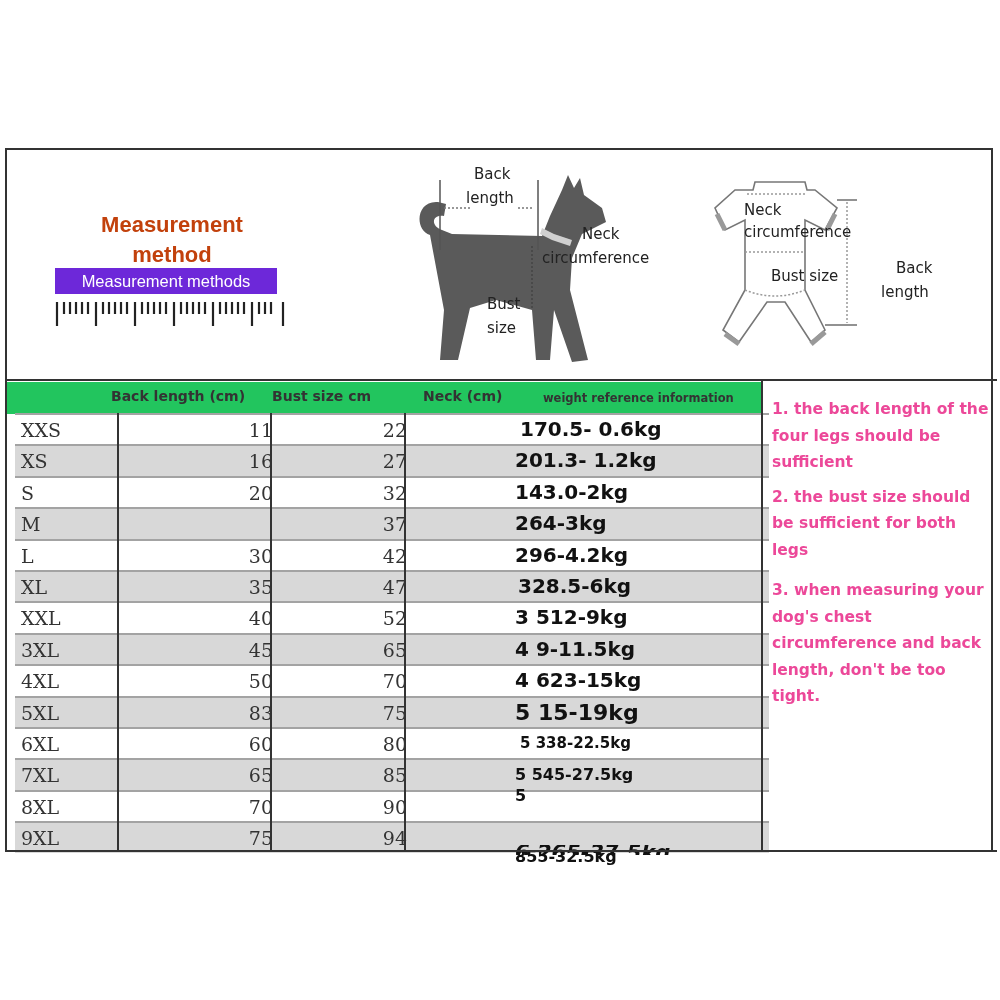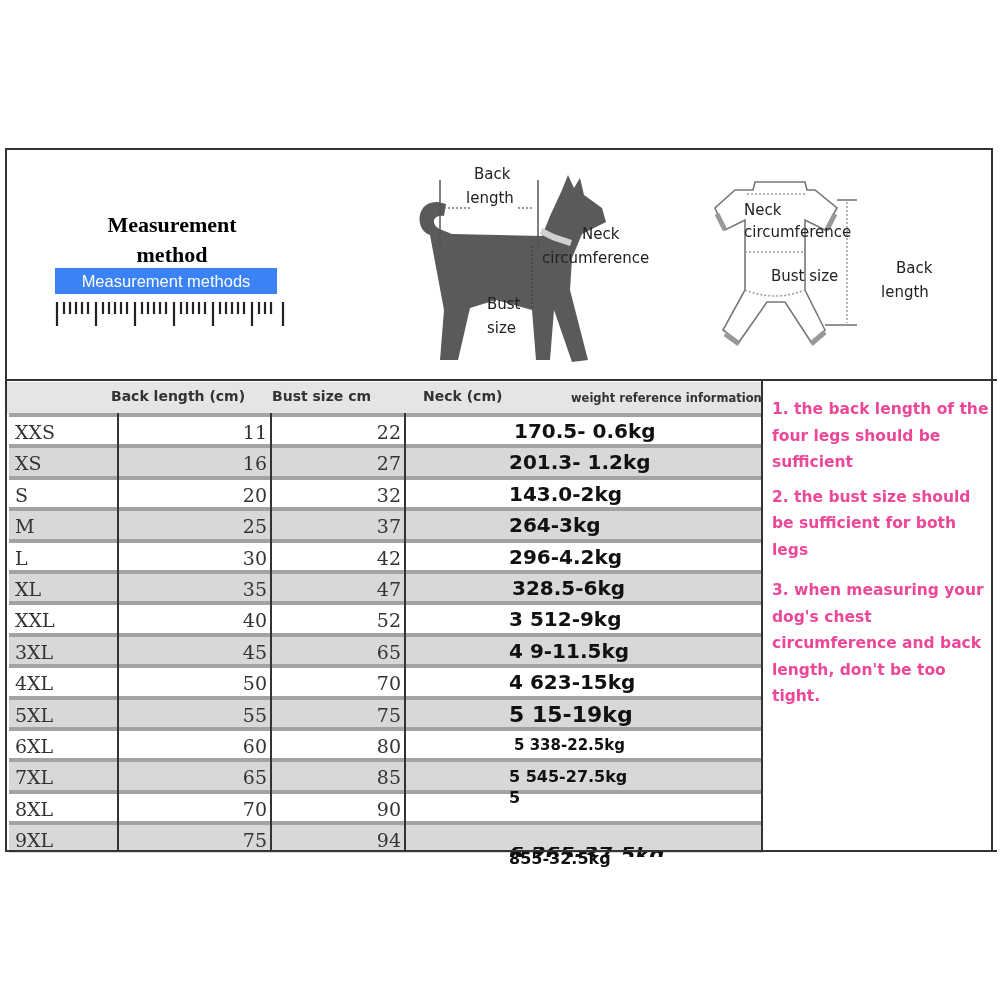--- a/index.html
+++ b/index.html
@@ -8,35 +8,35 @@
 
   .frame { position: absolute; left: 5px; top: 148px; width: 988px; height: 704px;
            border-left: 2px solid #333; border-right: 2px solid #333; border-top: 2px solid #333; }
   .frame-bottom { position: absolute; left: 5px; top: 850px; width: 992px; height: 2px; background: #333; }
 
   
   .hero { position: absolute; left: 7px; top: 150px; width: 984px; height: 230px; }
   .hero-divider { position: absolute; left: 5px; top: 379px; width: 992px; height: 2px; background: #333; }
 
   .method { position: absolute; left: 50px; top: 60px; width: 230px; text-align: center; }
-  .method-title { font-family: Liberation Serif, serif; font-weight: bold; font-size: 22px; line-height: 30px; color: #000000; }
-  .method-bar { position: absolute; left: 48px; top: 118px; width: 222px; height: 26px; background: #3b82f6;
+  .method-title { font-family: Liberation Sans, sans-serif; font-weight: bold; font-size: 22px; line-height: 30px; color: #c2410c; }
+  .method-bar { position: absolute; left: 48px; top: 118px; width: 222px; height: 26px; background: #6d28d9;
                 color: #fff; font-family: "Liberation Sans", sans-serif; font-size: 16.5px; line-height: 26px; text-align: center; }
   .ruler { position: absolute; left: 48px; top: 150px; width: 230px; height: 30px; }
 
   .dog-svg { position: absolute; left: 405px; top: 10px; }
   .suit-svg { position: absolute; left: 700px; top: 20px; }
   .lbl { position: absolute; font-size: 15px; line-height: 20px; color: #222; font-family: "DejaVu Sans", sans-serif; }
 
   
   .table { position: absolute; left: 5px; top: 381px; width: 758px; }
-  .thead { position: absolute; left: 2px; top: 1px; width: 754px; height: 32px; background: #e5e5e5; }
+  .thead { position: absolute; left: 2px; top: 1px; width: 754px; height: 32px; background: #22c55e; }
   .th { position: absolute; top: 6px; font-size: 14px; font-weight: bold; color: #333; white-space: nowrap; }
-  .th.small { font-size: 11.5px; top: 9px; margin-left: 28px; }
-  .row { position: absolute; left: 4px; width: 754px; height: 31.4px; border-top: 4px solid #a3a3a3; }
+  .th.small { font-size: 11.5px; top: 9px; }
+  .row { position: absolute; left: 10px; width: 754px; height: 31.4px; border-top: 2px solid #a3a3a3; }
   .row.alt { background: #d8d8d8; }
   .cell { position: absolute; top: 0; height: 100%; font-family: "DejaVu Serif", serif; font-size: 19px; line-height: 31px; color: #333; }
   .c-size { left: 6px; }
   .c-back { left: 112px; width: 152px; text-align: right; padding-right: 6px; }
   .c-bust { left: 266px; width: 132px; text-align: right; padding-right: 6px; }
   .c-weight { left: 500px; font-family: "DejaVu Sans", sans-serif; font-weight: bold; font-size: 20px; line-height: 29px; color: #111; white-space: nowrap; }
   .c-weight.sm { font-size: 15px; }
   .vline { position: absolute; top: 413px; width: 2px; height: 438px; background: #333; }
   .vline.h { top: 381px; height: 470px; }
 
@@ -160,21 +160,20 @@
     <span class="cell c-weight">201.3- 1.2kg</span>
   </div>
   <div class="row" style="top:94.8px;">
     <span class="cell c-size">S</span>
     <span class="cell c-back">20</span>
     <span class="cell c-bust">32</span>
     <span class="cell c-weight">143.0-2kg</span>
   </div>
   <div class="row alt" style="top:126.2px;">
     <span class="cell c-size">M</span>
-    <span class="cell c-back">25</span>
     <span class="cell c-bust">37</span>
     <span class="cell c-weight">264-3kg</span>
   </div>
   <div class="row" style="top:157.6px;">
     <span class="cell c-size">L</span>
     <span class="cell c-back">30</span>
     <span class="cell c-bust">42</span>
     <span class="cell c-weight">296-4.2kg</span>
   </div>
   <div class="row alt" style="top:189px;padding-left:14px;">
@@ -196,21 +195,21 @@
     <span class="cell c-weight">4 9-11.5kg</span>
   </div>
   <div class="row" style="top:283.2px;">
     <span class="cell c-size">4XL</span>
     <span class="cell c-back">50</span>
     <span class="cell c-bust">70</span>
     <span class="cell c-weight">4 623-15kg</span>
   </div>
   <div class="row alt" style="top:314.6px;">
     <span class="cell c-size">5XL</span>
-    <span class="cell c-back">55</span>
+    <span class="cell c-back">83</span>
     <span class="cell c-bust">75</span>
     <span class="cell c-weight" style="font-size:22px;">5 15-19kg</span>
   </div>
   <div class="row" style="top:346px;padding-left:11px;">
     <span class="cell c-size">6XL</span>
     <span class="cell c-back">60</span>
     <span class="cell c-bust">80</span>
     <span class="cell c-weight sm" style="left:505px;">5 338-22.5kg</span>
   </div>
   <div class="row alt" style="top:377.4px;">

